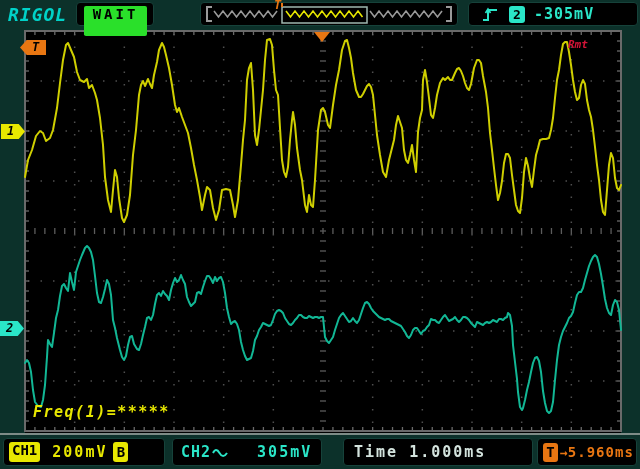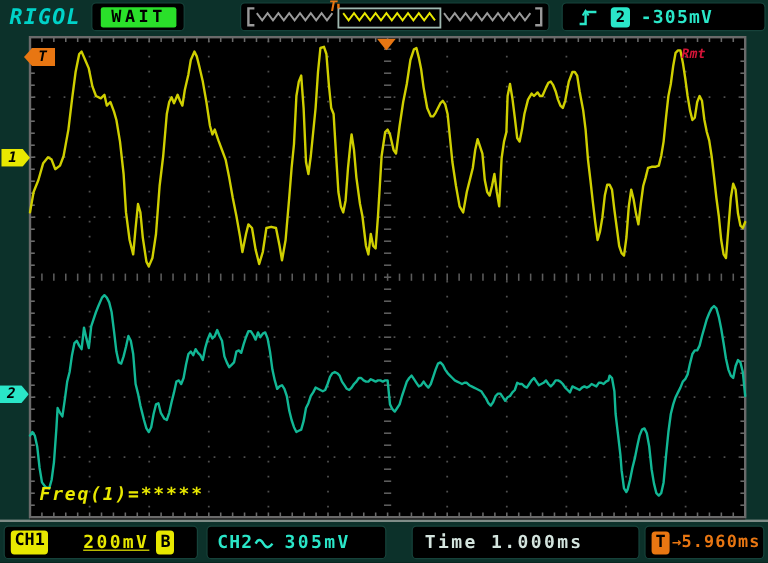--- a/index.html
+++ b/index.html
@@ -4,21 +4,21 @@
 <style>
   html,body{margin:0;padding:0;}
   body{width:640px;height:469px;background:var(--bezel,#0c312a);position:relative;overflow:hidden;
        font-family:"DejaVu Sans Mono",monospace;font-weight:bold;}
   .abs{position:absolute;font-style:italic;}
   .box{position:absolute;background:#000;border-radius:4px;border:1px solid #16423a;box-sizing:border-box;}
   #gsvg{position:absolute;left:0;top:0;z-index:1;}
   .ov{z-index:2;}
   #brand{left:8px;top:4px;font-size:18px;letter-spacing:1px;color:var(--brand_cyan);}
   #wait-box{left:76px;top:2px;width:78px;height:24px;}
-  #wait-badge{position:absolute;left:7px;top:3px;width:63px;height:17px;background:var(--status_green);
+  #wait-badge{position:absolute;left:7px;top:3px;width:63px;height:30px;background:var(--status_green);
       color:#000;font-size:14px;line-height:17px;text-align:center;letter-spacing:3px;border-radius:2px;}
   #preview-box{left:200px;top:2px;width:258px;height:24px;}
   #preview-t{left:274px;top:-2px;font-size:12px;color:var(--orange);z-index:3;}
   #trig-box{left:468px;top:2px;width:170px;height:24px;display:flex;align-items:center;padding-left:12px;gap:9px;}
   #trig-src{width:16px;height:17px;background:var(--ch2_text);color:#000;border-radius:3px;
       font-size:13px;line-height:17px;text-align:center;}
   #trig-lvl{color:var(--ch2_text);font-size:15px;letter-spacing:1px;}
   #ttag{left:20px;top:40px;width:26px;height:15px;background:var(--orange);color:#000;font-size:12px;
       line-height:15px;text-align:center;padding-left:5px;box-sizing:border-box;
       clip-path:polygon(0 50%,26% 0,100% 0,100% 100%,26% 100%);}
@@ -35,23 +35,23 @@
   #sep{left:0;top:433px;width:640px;height:2px;background:#7e8c87;}
   .bbar{display:flex;align-items:center;}
   #b1{left:3px;top:438px;width:162px;height:28px;padding-left:5px;}
   #b2{left:172px;top:438px;width:150px;height:28px;padding-left:8px;}
   #b3{left:343px;top:438px;width:190px;height:28px;padding-left:10px;}
   #b4{left:537px;top:438px;width:100px;height:28px;padding-left:5px;}
   .chbadge{display:flex;align-items:center;background:var(--ch1_text);color:#000;height:20px;
       border-radius:3px;padding:0 3px;font-size:14px;gap:2px;flex-direction:column;}
   .scale{font-size:15px;letter-spacing:2px;}
   .y{color:var(--ch1_text);} .c{color:var(--ch2_text);} .w{color:var(--time_text);} .o{color:var(--orange);}
-  #ch1scale{margin-left:29px;text-decoration:underline;} #bw{margin-left:6px;background:var(--ch1_text);color:#000;width:15px;height:20px;
+  #ch1scale{margin-left:12px;} #bw{margin-left:6px;background:var(--ch1_text);color:#000;width:15px;height:20px;
       border-radius:3px;font-size:14px;line-height:20px;text-align:center;}
-  #ch2lbl{font-size:15px;letter-spacing:1px;} #ch2scale{margin-left:8px;}
+  #ch2lbl{font-size:15px;letter-spacing:1px;} #ch2scale{margin-left:28px;}
   #tlabel{font-size:15px;letter-spacing:2px;} #tscale{margin-left:11px;}
   #dbadge{background:var(--orange);color:#000;width:15px;height:19px;border-radius:3px;font-size:14px;
       line-height:19px;text-align:center;margin-right:2px;}
   #darrow{font-size:13px;} #dvalue{font-size:14px;letter-spacing:1px;}
 </style>
 </head>
 <body>
 
 <div id="root">
 

